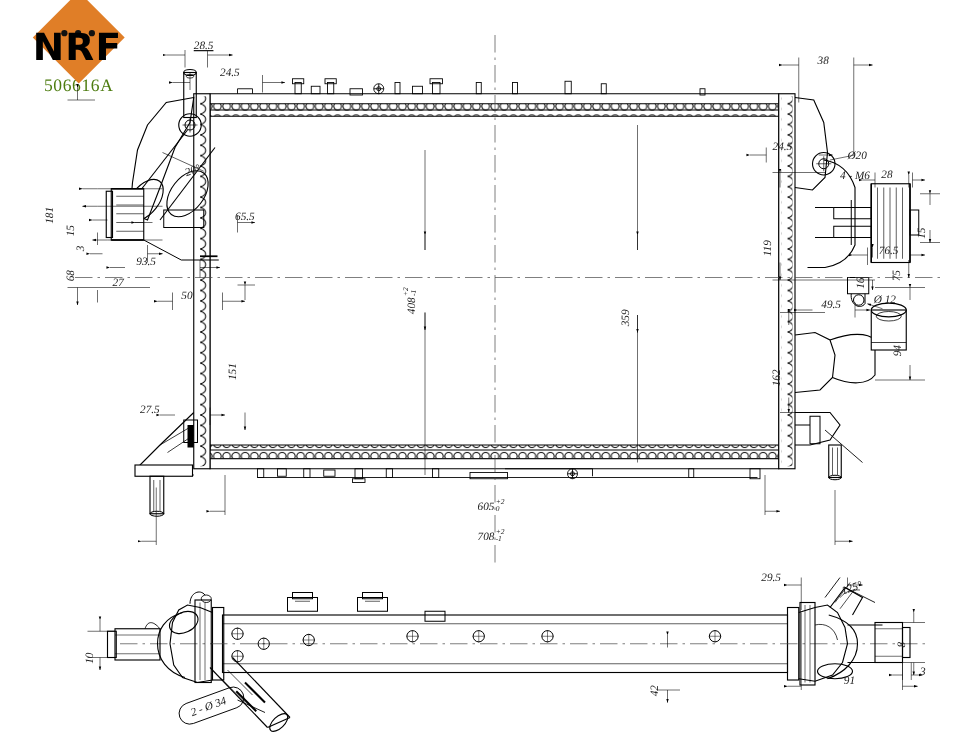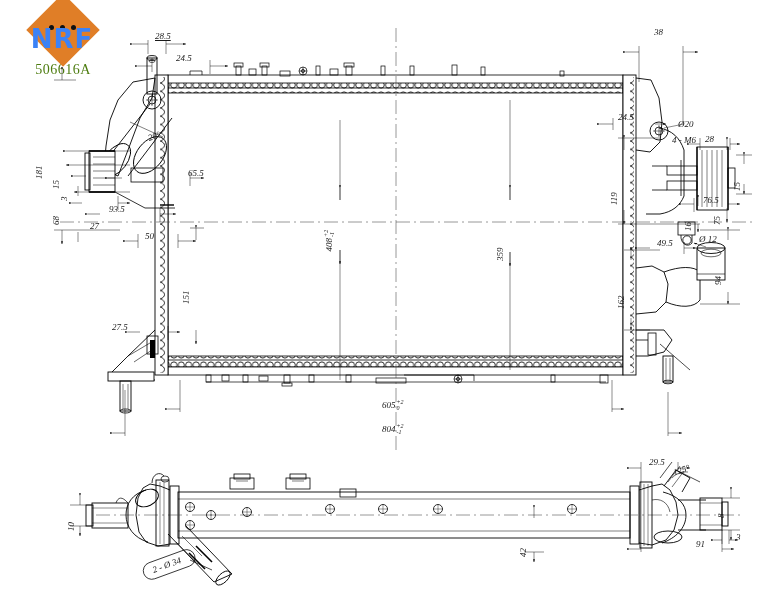--- a/index.html
+++ b/index.html
@@ -6,22 +6,22 @@
   html,body{margin:0;padding:0;background:#ffffff;}
   body{width:771px;height:600px;position:relative;overflow:hidden;
        font-family:"Liberation Serif", serif;color:#1a1a1a;}
   #sheet{position:absolute;left:0;top:0;width:771px;height:600px;}
   #svgroot{position:absolute;left:0;top:0;}
   .brandwrap{position:absolute;left:8px;top:4px;width:110px;text-align:center;}
   .diamond{width:52px;height:52px;background:#E07E27;transform:rotate(45deg);
            margin:0 auto;position:relative;}
   .logoband{position:absolute;left:4px;top:22px;width:100px;height:26px;
             display:flex;align-items:center;justify-content:center;}
-  .logotext{font-family:"DejaVu Sans", sans-serif;font-weight:bold;font-size:26px;
-            letter-spacing:1px;color:#3b82f6;line-height:1;}
+  .logotext{font-family:"DejaVu Sans", sans-serif;font-weight:bold;font-size:30px;
+            letter-spacing:1px;color:#000000;line-height:1;}
   .dots{position:absolute;left:0;top:12px;width:108px;text-align:center;}
   .dots span{display:inline-block;width:5px;height:5px;border-radius:50%;
              background:#111;margin:0 3px;}
   .partno{margin-top:6px;font-family:"Liberation Serif", serif;font-size:14px;
           color:#4d7c0f;letter-spacing:.5px;}
   .dim{position:absolute;font-family:"Liberation Serif", serif;font-size:9px;
        font-style:italic;color:#1a1a1a;white-space:nowrap;line-height:1;}
   .rot90{transform:rotate(-90deg);transform-origin:left bottom;}
   .tol{position:relative;display:inline-block;}
   .tolstack{display:inline-flex;flex-direction:column;font-size:6px;
@@ -441,21 +441,21 @@
 
       <path d="M672 478 A 18 18 0 0 1 688 472" stroke-width="0.5"></path>
     </g>
 
     </g>
   </svg>
 
   <div>
     <div class="dim" style="left:155px;top:32px;text-decoration:underline;">28.5</div>
     <div class="dim" style="left:176px;top:54px;">24.5</div>
-    <div class="dim" style="left:654px;top:28px;">38</div>
+    <div class="dim" style="left:654px;top:44px;">38</div>
     <div class="dim" style="left:618px;top:113px;">24.5</div>
     <div class="dim" style="left:678px;top:120px;">Ø20</div>
     <div class="dim" style="left:672px;top:136px;">4 - M6</div>
     <div class="dim" style="left:705px;top:135px;">28</div>
     <div class="dim rot90" style="left:742px;top:182px;">15</div>
 
     <div class="dim rot90" style="left:44px;top:170px;">181</div>
     <div class="dim rot90" style="left:61px;top:180px;">15</div>
     <div class="dim rot90" style="left:69px;top:192px;">3</div>
     <div class="dim rot90" style="left:61px;top:216px;">68</div>
@@ -485,31 +485,31 @@
           <span>-1</span>
         </span>
     </div>
     <div class="dim" style="left:382px;top:400px;">
       <span class="tol">605</span><span class="tolstack">
           <span>+2</span>
           <span>0</span>
         </span>
     </div>
     <div class="dim" style="left:382px;top:424px;">
-      <span class="tol">804</span><span class="tolstack">
+      <span class="tol">708</span><span class="tolstack">
           <span>+2</span>
           <span>-1</span>
         </span>
     </div>
   </div>
 
   <div>
     <div class="dim rot90" style="left:76px;top:522px;">10</div>
-    <div class="dim" style="left:649px;top:458px;">29.5</div>
+    <div class="dim" style="left:609px;top:458px;">29.5</div>
     <div class="dim" style="left:673px;top:466px;transform:rotate(-18deg);">125°</div>
     <div class="dim rot90" style="left:726px;top:509px;">8</div>
     <div class="dim" style="left:736px;top:533px;">3</div>
-    <div class="dim" style="left:675px;top:540px;margin-left:21px;">91</div>
+    <div class="dim" style="left:675px;top:540px;">91</div>
     <div class="dim rot90" style="left:528px;top:548px;">42</div>
     <div class="dim" style="left:152px;top:561px;transform:rotate(-20deg);">2 - Ø 34</div>
   </div>
 
 </div>
 
 </body></html>

